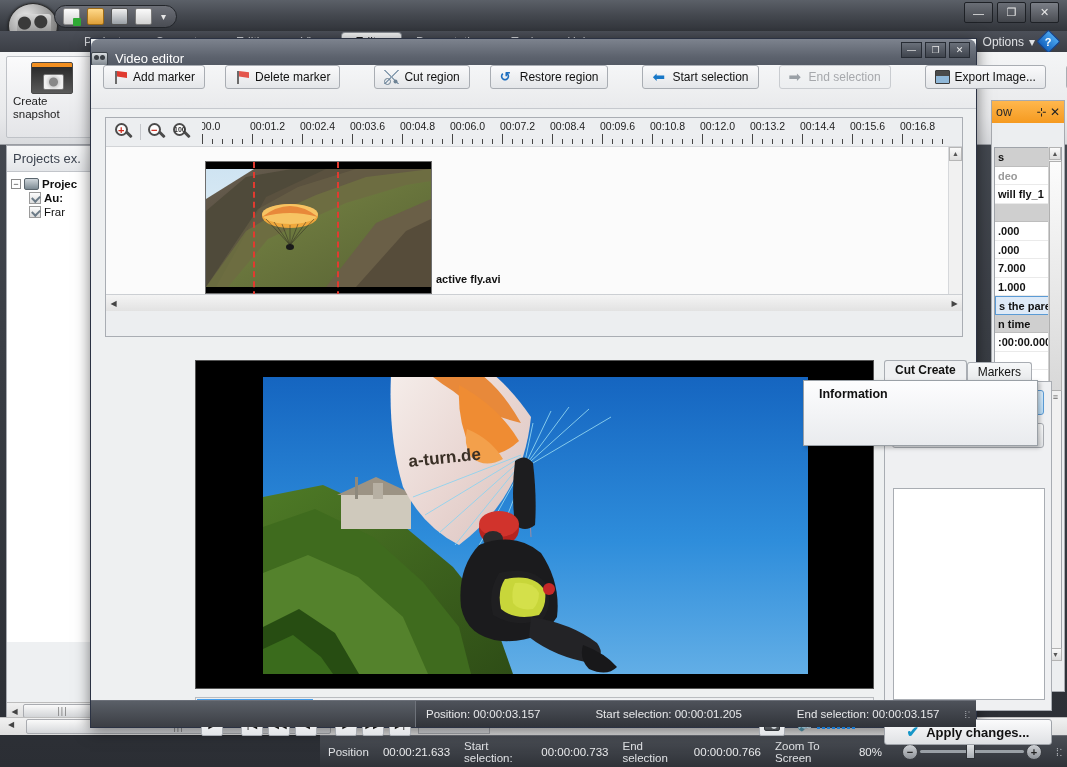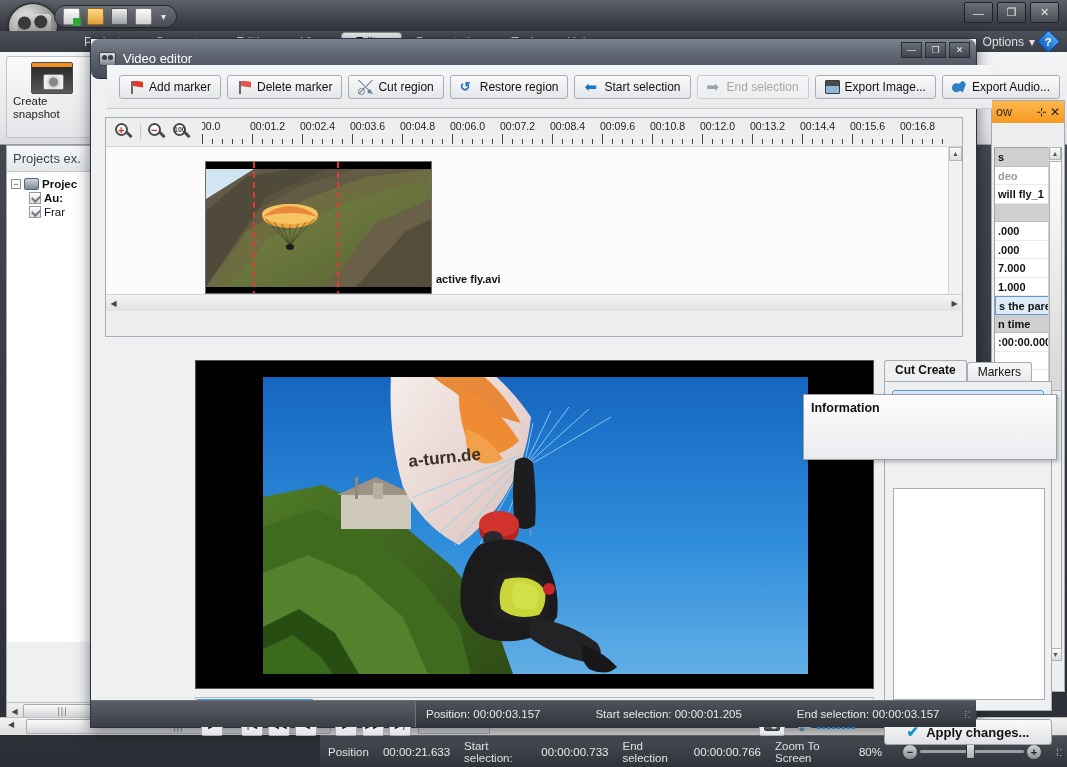--- a/index.html
+++ b/index.html
@@ -191,37 +191,37 @@
   .bh-tick{position:absolute;left:380px;top:4px;font-size:8px;color:#555;}
 
   
   .dlg{
     position:absolute;left:90px;top:38px;width:887px;height:690px;
     background:#eef0f1;border:1px solid #2b3243;
     box-shadow:0 3px 14px rgba(0,0,0,.5);
   }
   .dlg-title{
     height:40px;background:linear-gradient(180deg,#7d838e 0%,#5d636e 45%,#454b56 100%);
-    display:flex;align-items:center;padding-left:8px;color:#fff;font-size:13px;
+    display:flex;align-items:center;color:#fff;font-size:13px;
     border-bottom:1px solid #2a3040;position:relative;border-radius:8px;
   }
   .dlg-ico{width:17px;height:14px;margin-right:7px;
     background:linear-gradient(180deg,#d9dde1,#7d858d);border:1px solid #3c434a;border-radius:2px;position:relative;}
   .dlg-ico:after{content:"";position:absolute;left:2px;top:2px;width:5px;height:5px;border-radius:50%;background:#3a3f45;
     box-shadow:6px 0 0 #3a3f45;}
   .dlg-winbtns{position:absolute;right:6px;top:3px;display:flex;gap:3px;}
   .dlg-wb{width:21px;height:16px;background:linear-gradient(180deg,#6a707a,#3f444d);
     border:1px solid #272c34;color:#eaeaea;font-size:9px;display:flex;align-items:center;justify-content:center;}
 
   
   .dlg-toolbar{
     position:absolute;left:0;top:26px;width:885px;height:44px;
     background:linear-gradient(180deg,#f5f6f7,#e9eaec);
     border-bottom:1px solid #c6c9ce;
-    display:flex;align-items:center;padding-left:12px;gap:0;margin-left:16px;
+    display:flex;padding-left:12px;gap:14px;
   }
   .tb-btn{
     height:24px;display:inline-flex;align-items:center;gap:5px;
     padding:0 9px;margin-right:6px;font-size:12px;color:#111;
     background:linear-gradient(180deg,#fafafb,#e4e6e9);
     border:1px solid #a9adb3;border-radius:3px;white-space:nowrap;
   }
   .tb-btn.disabled{color:#a6a8ac;background:linear-gradient(180deg,#f3f4f5,#eceef0);border-color:#c9ccd0;}
   .tb-gap{width:14px;}
   .tb-gap-lg{width:74px;}
@@ -325,24 +325,24 @@
     display:flex;align-items:center;justify-content:center;}
   .side-btn.hot{background:linear-gradient(180deg,#d9ecfb,#b9dcf6);border:1px solid #5b9bd5;}
   .side-list{position:absolute;left:8px;top:106px;width:152px;height:212px;background:#fff;border:1px solid #a9adb3;}
   .apply-btn{position:absolute;left:0;top:359px;width:168px;height:26px;font-size:13px;font-weight:bold;color:#111;
     background:linear-gradient(180deg,#fbfbfc,#dfe1e4);border:1px solid #9fa3a9;border-radius:3px;
     display:flex;align-items:center;justify-content:center;gap:7px;}
   .chk-blue{color:#1596c8;font-size:15px;line-height:14px;}
 
   
   .tooltip{
-    position:absolute;left:803px;top:394px;width:254px;height:66px;
+    position:absolute;left:803px;top:380px;width:235px;height:66px;
     background:linear-gradient(180deg,#fdfdfe,#e9ebee);
     border:1px solid #9aa0a6;box-shadow:2px 2px 4px rgba(0,0,0,.25);
-    padding:6px 7px;
+    padding:6px 15px;
   }
   .tt-title{font-size:12.5px;font-weight:bold;color:#111;margin-bottom:4px;}
   .tt-body{font-size:11.5px;color:#333;line-height:14px;}
 
   
   .dlg-status{
     position:absolute;left:0;bottom:0;width:885px;height:27px;
     background:linear-gradient(180deg,#4e525a,#31343a);
     border-top:1px solid #6c7079;display:flex;align-items:center;color:#e8e9eb;font-size:11.5px;
   }

